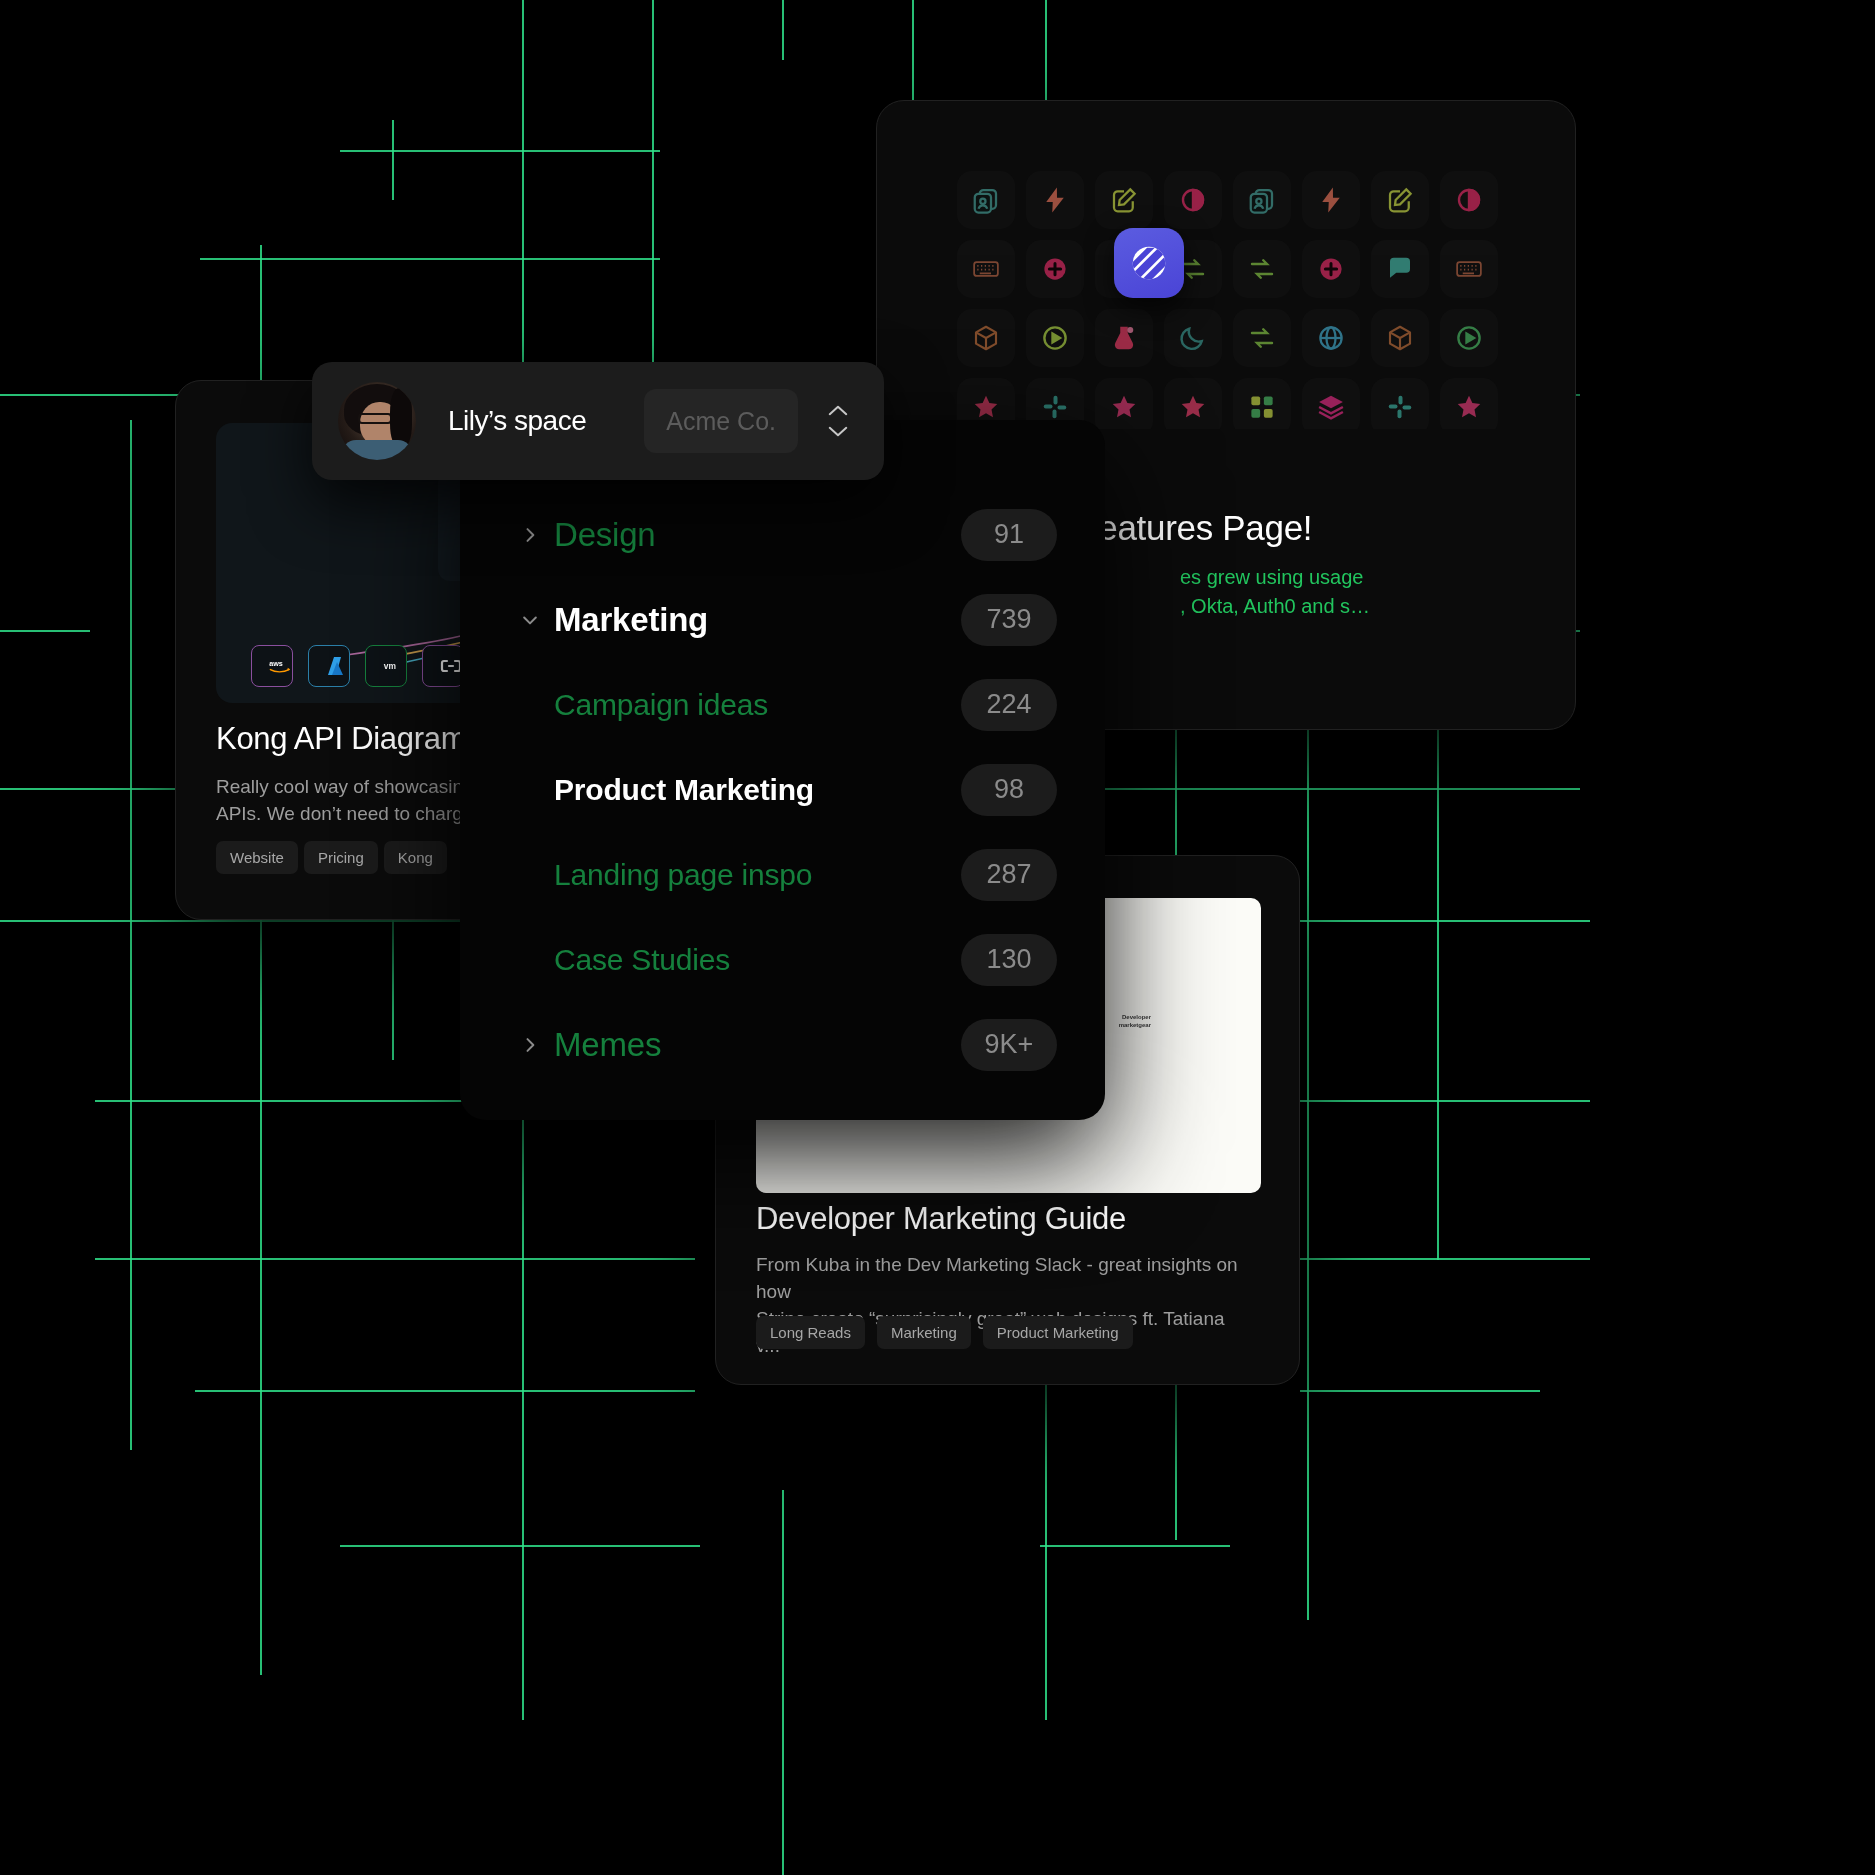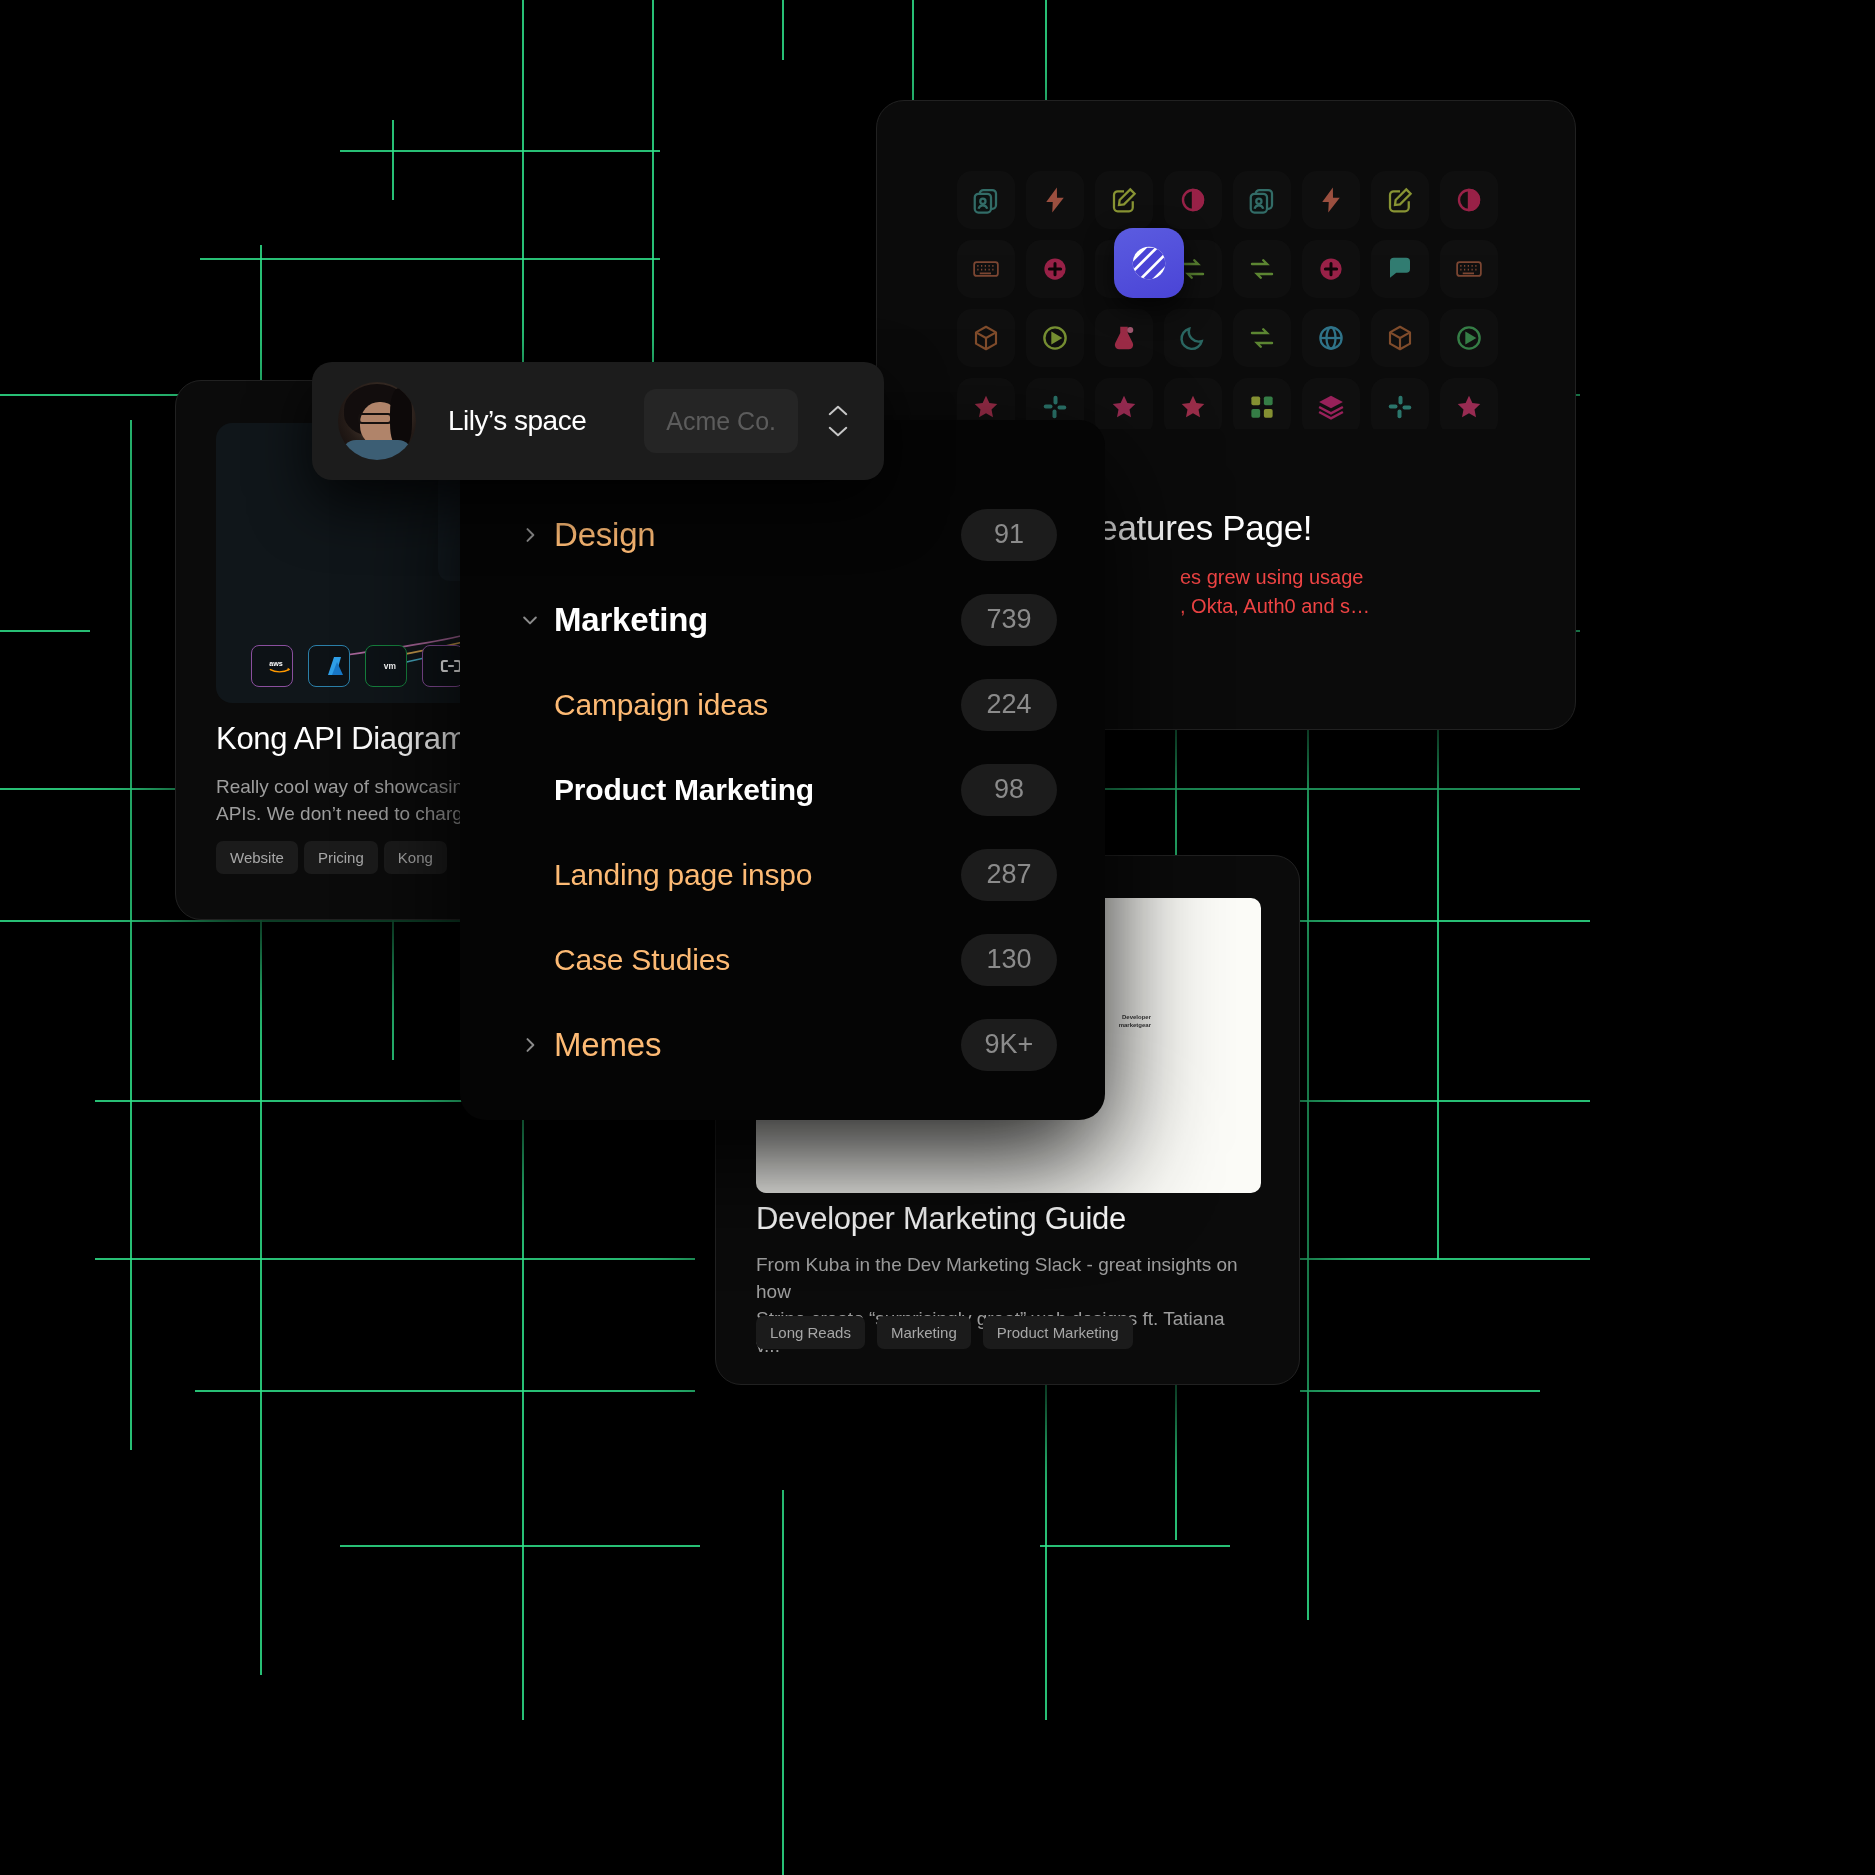--- a/index.html
+++ b/index.html
@@ -50,21 +50,21 @@
     display: flex; align-items: center; justify-content: center;
     box-shadow: 0 10px 28px rgba(0,0,0,.7);
     z-index: 6;
   }
   .feat-title {
     position: absolute; left: 1020px; top: 508px; width: 420px;
     color: #fff; font-size: 35px; letter-spacing: -.3px; white-space: nowrap;
   }
   .feat-desc {
     position: absolute; left: 1180px; top: 563px; width: 330px;
-    color: #ef4444; font-size: 20px; line-height: 29px;
+    color: #22c55e; font-size: 20px; line-height: 29px;
   }
 
   
   #win-kong { left: 175px; top: 380px; width: 470px; height: 540px; }
   .kong-thumb {
     position: absolute; left: 40px; top: 42px; width: 430px; height: 280px;
     background: #10161a; border-radius: 16px; overflow: hidden;
   }
   .kong-node {
     position: absolute; left: 222px; top: 48px; width: 190px; height: 110px;
@@ -104,21 +104,21 @@
     box-shadow: 0 40px 110px rgba(0,0,0,.9);
     z-index: 5;
   }
   .tree-list { position: absolute; left: 0; top: 72px; width: 100%; }
   .tree-row {
     position: relative; height: 85px; display: flex; align-items: center;
     padding: 0 48px 0 60px;
   }
   .tw-caret { width: 34px; flex: 0 0 34px; color:#8b8b8b; display:flex; align-items:center; }
   .tw-caret svg { width: 20px; height: 20px; }
-  .tw-label { flex: 1 1 auto; font-size: 33px; color: #fdba74; letter-spacing: -.2px; }
+  .tw-label { flex: 1 1 auto; font-size: 33px; color: #15803d; letter-spacing: -.2px; }
   .tree-row.lvl2 .tw-label { font-size: 30px; }
   .tree-row.sel .tw-label { color: #ffffff; font-weight: 700; }
   .tree-row.open .tw-label { color: #ffffff; font-weight: 700; }
   .tree-row.lvl2 { padding-left: 94px; }
   .tw-badge {
     min-width: 96px; height: 52px; border-radius: 26px; background: #1c1c1c;
     color: #8b8b8b; font-size: 27px; display: flex; align-items: center;
     justify-content: center; padding: 0 18px; flex: 0 0 auto;
   }
 

